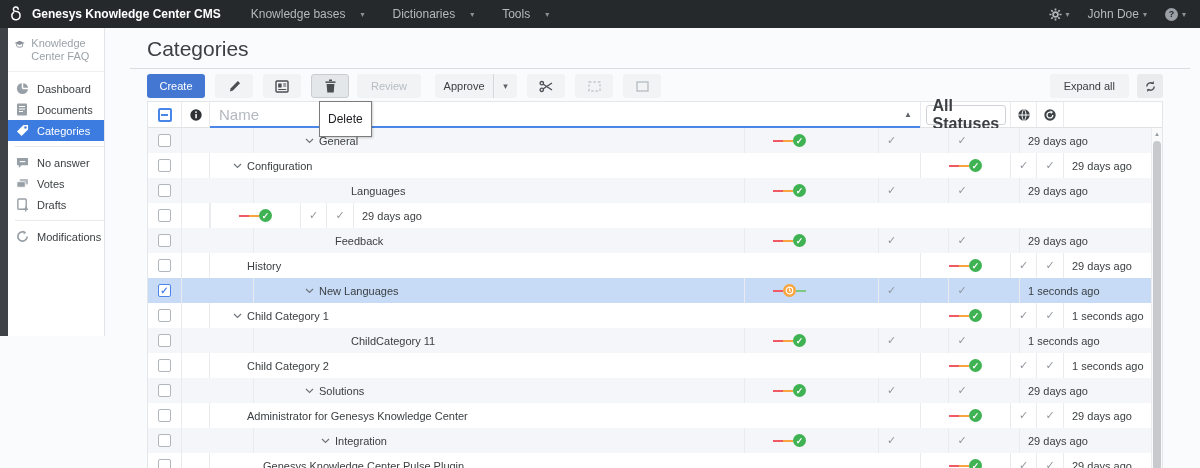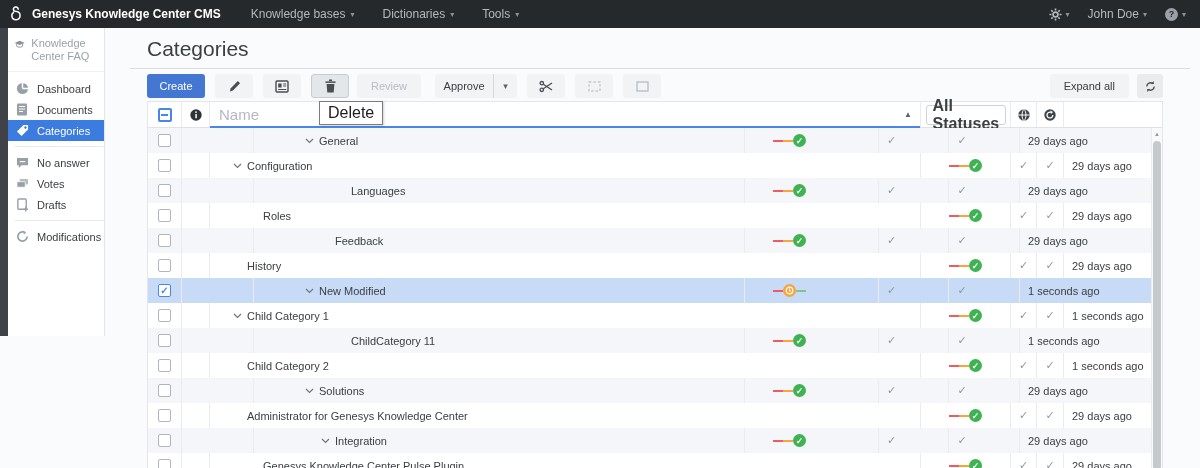--- a/index.html
+++ b/index.html
@@ -4,21 +4,21 @@
 <style>
   * { margin:0; padding:0; box-sizing:border-box; }
   html,body { width:1200px; height:468px; overflow:hidden; }
   body { font-family:"Liberation Sans", sans-serif; background:#fafbfc; color:#3c4043; }
 
   
   .topbar { height:28px; background:#25292c; display:flex; align-items:center; }
   .logo-box { width:32px; display:flex; justify-content:center; align-items:center; }
   .brand { color:#fff; font-size:12px; font-weight:bold; margin-right:30px; white-space:nowrap; }
   .topnav { display:flex; gap:28px; }
-  .topnav .nav-item { color:#b4b9bd; font-size:12px; display:flex; align-items:center; gap:5px; cursor:pointer; }
+  .topnav .nav-item { color:#b4b9bd; font-size:12px; display:flex; align-items:center; gap:15px; cursor:pointer; }
   .caret { color:#8d9296; font-size:8px; }
   .topbar-right { margin-left:auto; display:flex; align-items:center; gap:18px; padding-right:14px; }
   .tb-icon-group { display:flex; align-items:center; gap:4px; color:#b4b9bd; font-size:12px; }
   .help-circle { width:13px; height:13px; border-radius:50%; background:#9aa0a6; color:#25292c; font-size:9px; font-weight:bold; display:flex; align-items:center; justify-content:center; }
 
   
   .app { display:flex; height:308px;justify-content:center; }
   .leftstrip { width:8px; background:#3f4347; }
   .sidebar { width:97px; background:#fff; border-right:1px solid #e3e6e8; }
   .sb-header { display:flex; gap:6px; padding:9px 4px 8px 6px; border-bottom:1px solid #eef0f2; }
@@ -42,21 +42,21 @@
   .btn.primary { background:#4377d2; color:#fff; width:58px; }
   .icon-btn { width:38px; margin-left:10px; }
   .icon-btn.pressed { background:#e4e7e9; border-color:#c9cdd1; }
   .btn.text-btn { padding:0 13px; margin-left:8px; }
   .btn.disabled { color:#b7bdc3; cursor:default; }
   .split { display:flex; margin-left:14px; }
   .split .main-part { width:58px; border-radius:3px 0 0 3px; }
   .split .caret-part { width:24px; background:#f1f3f5; border-left:1px solid #d5d9dc; border-radius:0 3px 3px 0; display:flex; align-items:center; justify-content:center; color:#5f6368; font-size:9px; cursor:pointer; }
   .spacer { flex:1; }
   .refresh-btn { width:26px; margin-left:8px; background:#e9ebed; }
-  .tooltip { position:absolute; left:172px; top:27px; background:#fff; border:1px solid #7c7c7c; padding:2px 8px; font-size:16px; color:#202124; box-shadow:1px 1px 2px rgba(0,0,0,.18); z-index:10; white-space:nowrap; }
+  .tooltip { position:absolute; left:172px; top:27px; background:#fff; border:1px solid #7c7c7c; padding:10px 8px; font-size:12px; color:#202124; box-shadow:1px 1px 2px rgba(0,0,0,.18); z-index:10; white-space:nowrap; }
 
   
   .table { margin:3px 37px 0 42px; background:#fff; border:1px solid #e4e7e9; border-bottom:none; }
   .thead { display:flex; height:26px; border-bottom:1px solid #e0e3e6; background:#fff; font-size:11px; font-weight:bold; align-items:stretch; }
   .col-check { width:34px; display:flex; align-items:center; justify-content:center; border-right:1px solid #e9ebee; }
   .col-info  { width:28px; display:flex; align-items:center; justify-content:center; border-right:1px solid #e9ebee; }
   .col-name  { flex:1; display:flex; align-items:center; position:relative; }
   .col-status{ width:90px; display:flex; align-items:center; justify-content:center; border-left:1px solid #e9ebee; }
   .col-globe { width:26px; display:flex; align-items:center; justify-content:center; border-left:1px solid #e9ebee; }
   .col-hist  { width:27px; display:flex; align-items:center; justify-content:center; border-left:1px solid #e9ebee; }
@@ -441,31 +441,20 @@
     <div class="col-mod">
               <span>29 days ago</span>
             </div>
     <div class="col-scroll"></div>
   </div>
           <div class="row">
     <div class="col-check">
               <span class="cb"></span>
             </div>
     <div class="col-info"></div>
-    <div class="col-name">
-      <div class="tc">
-        <span class="indent" style="width: 39px;"></span>
-        <span class="tree-chevron" style="visibility: hidden;">
-                  <svg width="9" height="6" viewBox="0 0 9 6">
-                    <path d="M1 1l3.5 3.5L8 1" fill="none" stroke="#70757a" stroke-width="1.2"></path>
-                  </svg>
-                </span>
-        <span class="row-label">Roles</span>
-      </div>
-    </div>
     <div class="col-status">
               <span class="status">
                 <span class="seg red"></span>
                 <span class="seg orange"></span>
                 <span class="dot green">✓</span>
               </span>
             </div>
     <div class="col-globe">
               <span class="ck">✓</span>
             </div>
@@ -551,21 +540,21 @@
             </div>
     <div class="col-info"></div>
     <div class="col-name">
       <div class="tc">
         <span class="indent" style="width: 7px;"></span>
         <span class="tree-chevron">
                   <svg width="9" height="6" viewBox="0 0 9 6">
                     <path d="M1 1l3.5 3.5L8 1" fill="none" stroke="#70757a" stroke-width="1.2"></path>
                   </svg>
                 </span>
-        <span class="row-label">New Modified</span>
+        <span class="row-label">New Languages</span>
       </div>
     </div>
     <div class="col-status">
               <span class="status">
                 <span class="seg red"></span>
                 <span class="dot orange">
                   <svg width="9" height="9" viewBox="0 0 9 9">
                     <circle cx="4.5" cy="4.5" r="3.3" fill="none" stroke="#fff" stroke-width="1.2"></circle>
                     <path d="M4.5 2.6v2l1.4.9" fill="none" stroke="#fff" stroke-width="1.1"></path>
                   </svg>

